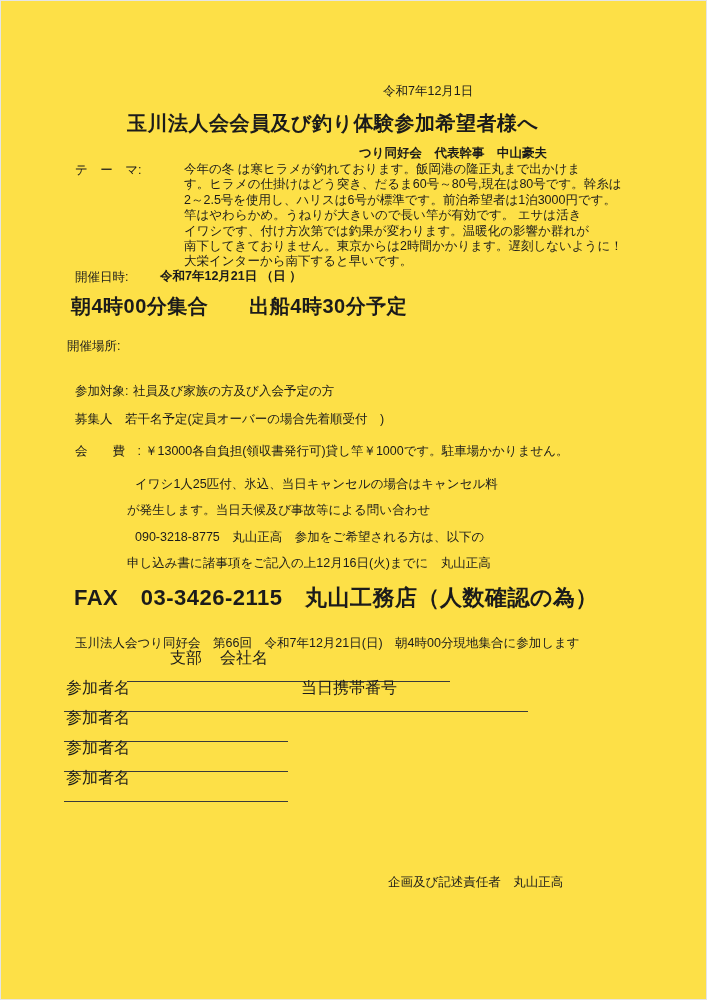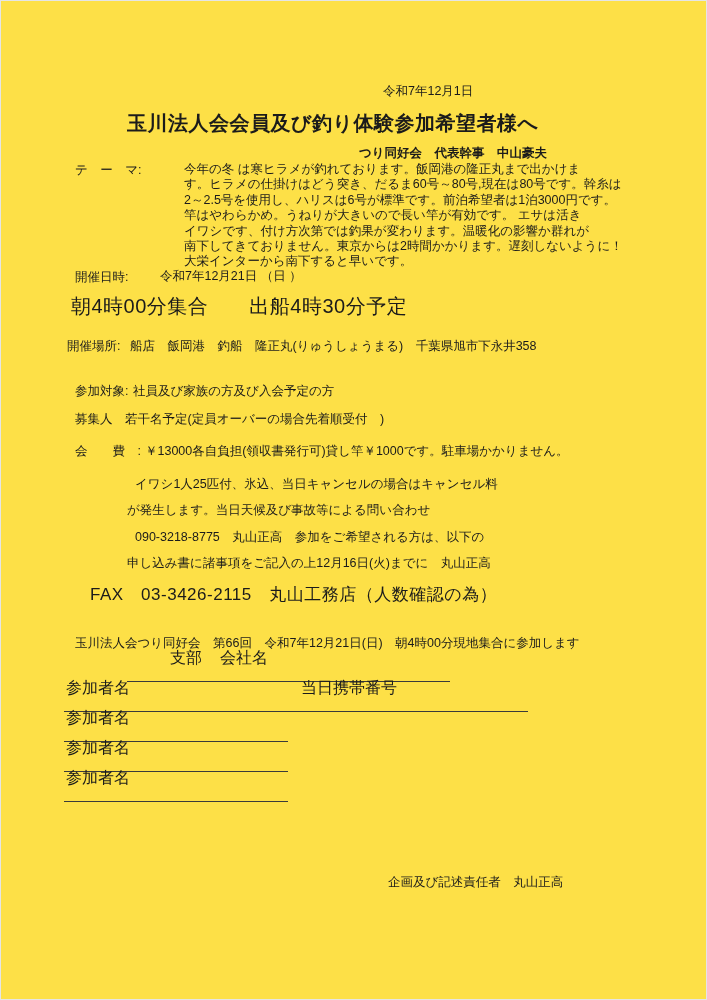--- a/index.html
+++ b/index.html
@@ -9,25 +9,25 @@
     height: 1000px;
     background: #fde047;
     color: #1b1b1b;
     font-family: "Liberation Sans", "DejaVu Sans", sans-serif;
     overflow: hidden;
     box-shadow: inset 0 0 0 1px #e5e5e5;
   }
   .abs { position: absolute; }
   .t { white-space: pre; }
   .fs13  { font-size: 12.5px; line-height: 15px; }
-  .bold  { font-weight: normal; }
+  .bold  { font-weight: bold; }
   .semib { font-weight: 600; }
   .title { font-size: 20px; letter-spacing: 0.5px; }
   .headline { font-size: 20px; letter-spacing: 0.5px; }
-  .faxline  { font-size: 17px; letter-spacing: 0.5px; margin-left: 16px; }
+  .faxline  { font-size: 22px; letter-spacing: 0.5px; }
   .para { line-height: 15.4px; font-size: 12.5px; }
   .para div { white-space: pre; }
   .form-line { border-bottom: 1.5px solid #3a3a3a; height: 17px; }
   .form-line .fl-label { position: absolute; bottom: 12px; font-size: 16px; white-space: pre; }
 </style>
 </head>
 <body>
 
 <div class="page">
 
@@ -48,21 +48,20 @@
     <div>南下してきておりません。東京からは2時間かかります。遅刻しないように！</div>
     <div>大栄インターから南下すると早いです。</div>
   </div>
 
   <div class="abs t fs13" style="left:75px; top:270px;">開催日時:</div>
   <div class="abs t fs13 bold" style="left:160px; top:269px;">令和7年12月21日 （日 ）</div>
 
   <div class="abs t headline bold" style="left:71px; top:293px;">朝4時00分集合　　出船4時30分予定</div>
 
   <div class="abs t fs13" style="left:67px; top:339px;">開催場所:</div>
-  <div class="abs t fs13" style="left:130px; top:339px;">船店　飯岡港　釣船　隆正丸(りゅうしょうまる)　千葉県旭市下永井358</div>
 
 
   <div class="abs t fs13" style="left:75px; top:384px;">参加対象:</div>
   <div class="abs t fs13" style="left:133px; top:384px;">社員及び家族の方及び入会予定の方</div>
 
   <div class="abs t fs13" style="left:75px; top:412px;">募集人　:</div>
   <div class="abs t fs13" style="left:125px; top:412px;">若干名予定(定員オーバーの場合先着順受付　)</div>
 
   <div class="abs t fs13" style="left:75px; top:444px;">会　　費　:</div>
   <div class="abs t fs13" style="left:145px; top:444px;">￥13000各自負担(領収書発行可)貸し竿￥1000です。駐車場かかりません。</div>

